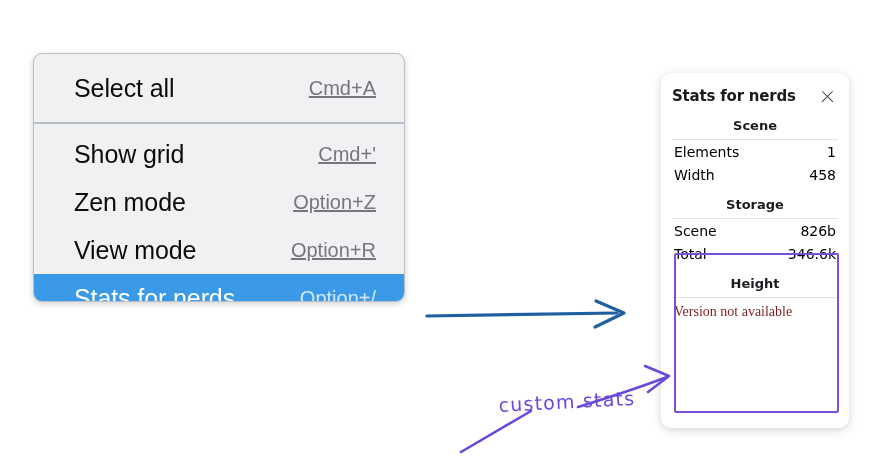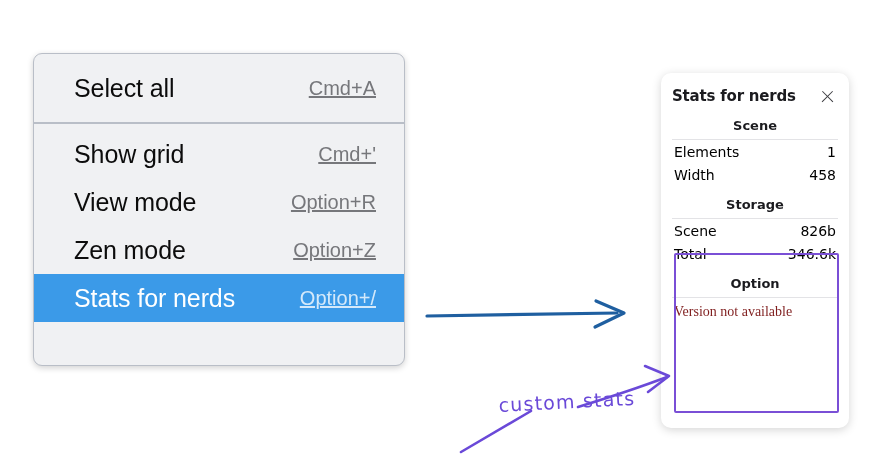--- a/index.html
+++ b/index.html
@@ -15,21 +15,21 @@
     font-family: "Liberation Sans", sans-serif;
     -webkit-font-smoothing: antialiased;
   }
 
   
   #context-menu {
     position: absolute;
     left: 33px;
     top: 53px;
     width: 372px;
-    height: 313px;
+    height: 249px;
     background: #f0f1f3;
     border: 1px solid #b9bec7;
     border-radius: 9px;
     box-shadow: 0 2px 6px rgba(0,0,0,0.18);
     box-sizing: border-box;
     overflow: hidden;
   }
   .menu-group { padding: 6px 0; }
   .menu-group.group-top { padding-top: 10px; padding-bottom: 10px; }
   .menu-sep {
@@ -184,26 +184,26 @@
   </div>
 
   <div class="menu-sep"></div>
 
   <div class="menu-group">
     <div class="menu-item">
       <span class="mi-label">Show grid</span>
       <span class="mi-shortcut">Cmd+'</span>
     </div>
     <div class="menu-item">
+      <span class="mi-label">Zen mode</span>
+      <span class="mi-shortcut">Option+Z</span>
+    </div>
+    <div class="menu-item">
       <span class="mi-label">View mode</span>
       <span class="mi-shortcut">Option+R</span>
-    </div>
-    <div class="menu-item">
-      <span class="mi-label">Zen mode</span>
-      <span class="mi-shortcut">Option+Z</span>
     </div>
     <div class="menu-item selected">
       <span class="mi-label">Stats for nerds</span>
       <span class="mi-shortcut">Option+/</span>
     </div>
   </div>
 </div>
 
 <div id="stats-panel">
 
@@ -227,21 +227,21 @@
   <div class="rule"></div>
   <div class="stat-row">
     <span class="sl">Scene</span>
     <span class="sv">826b</span>
   </div>
   <div class="stat-row">
     <span class="sl">Total</span>
     <span class="sv">346.6k</span>
   </div>
 
-  <div class="section-head">Option</div>
+  <div class="section-head">Height</div>
   <div class="rule"></div>
   <div class="note-row">Version not available</div>
 </div>
 
 <div id="custom-stats-box"></div>
 
 <svg id="annotations" viewBox="0 0 873 461" xmlns="http://www.w3.org/2000/svg">
 
   <g>
     <path d="M427 316 L617 313" stroke="#1f5fa0" stroke-width="3.2" fill="none" stroke-linecap="round"></path>

